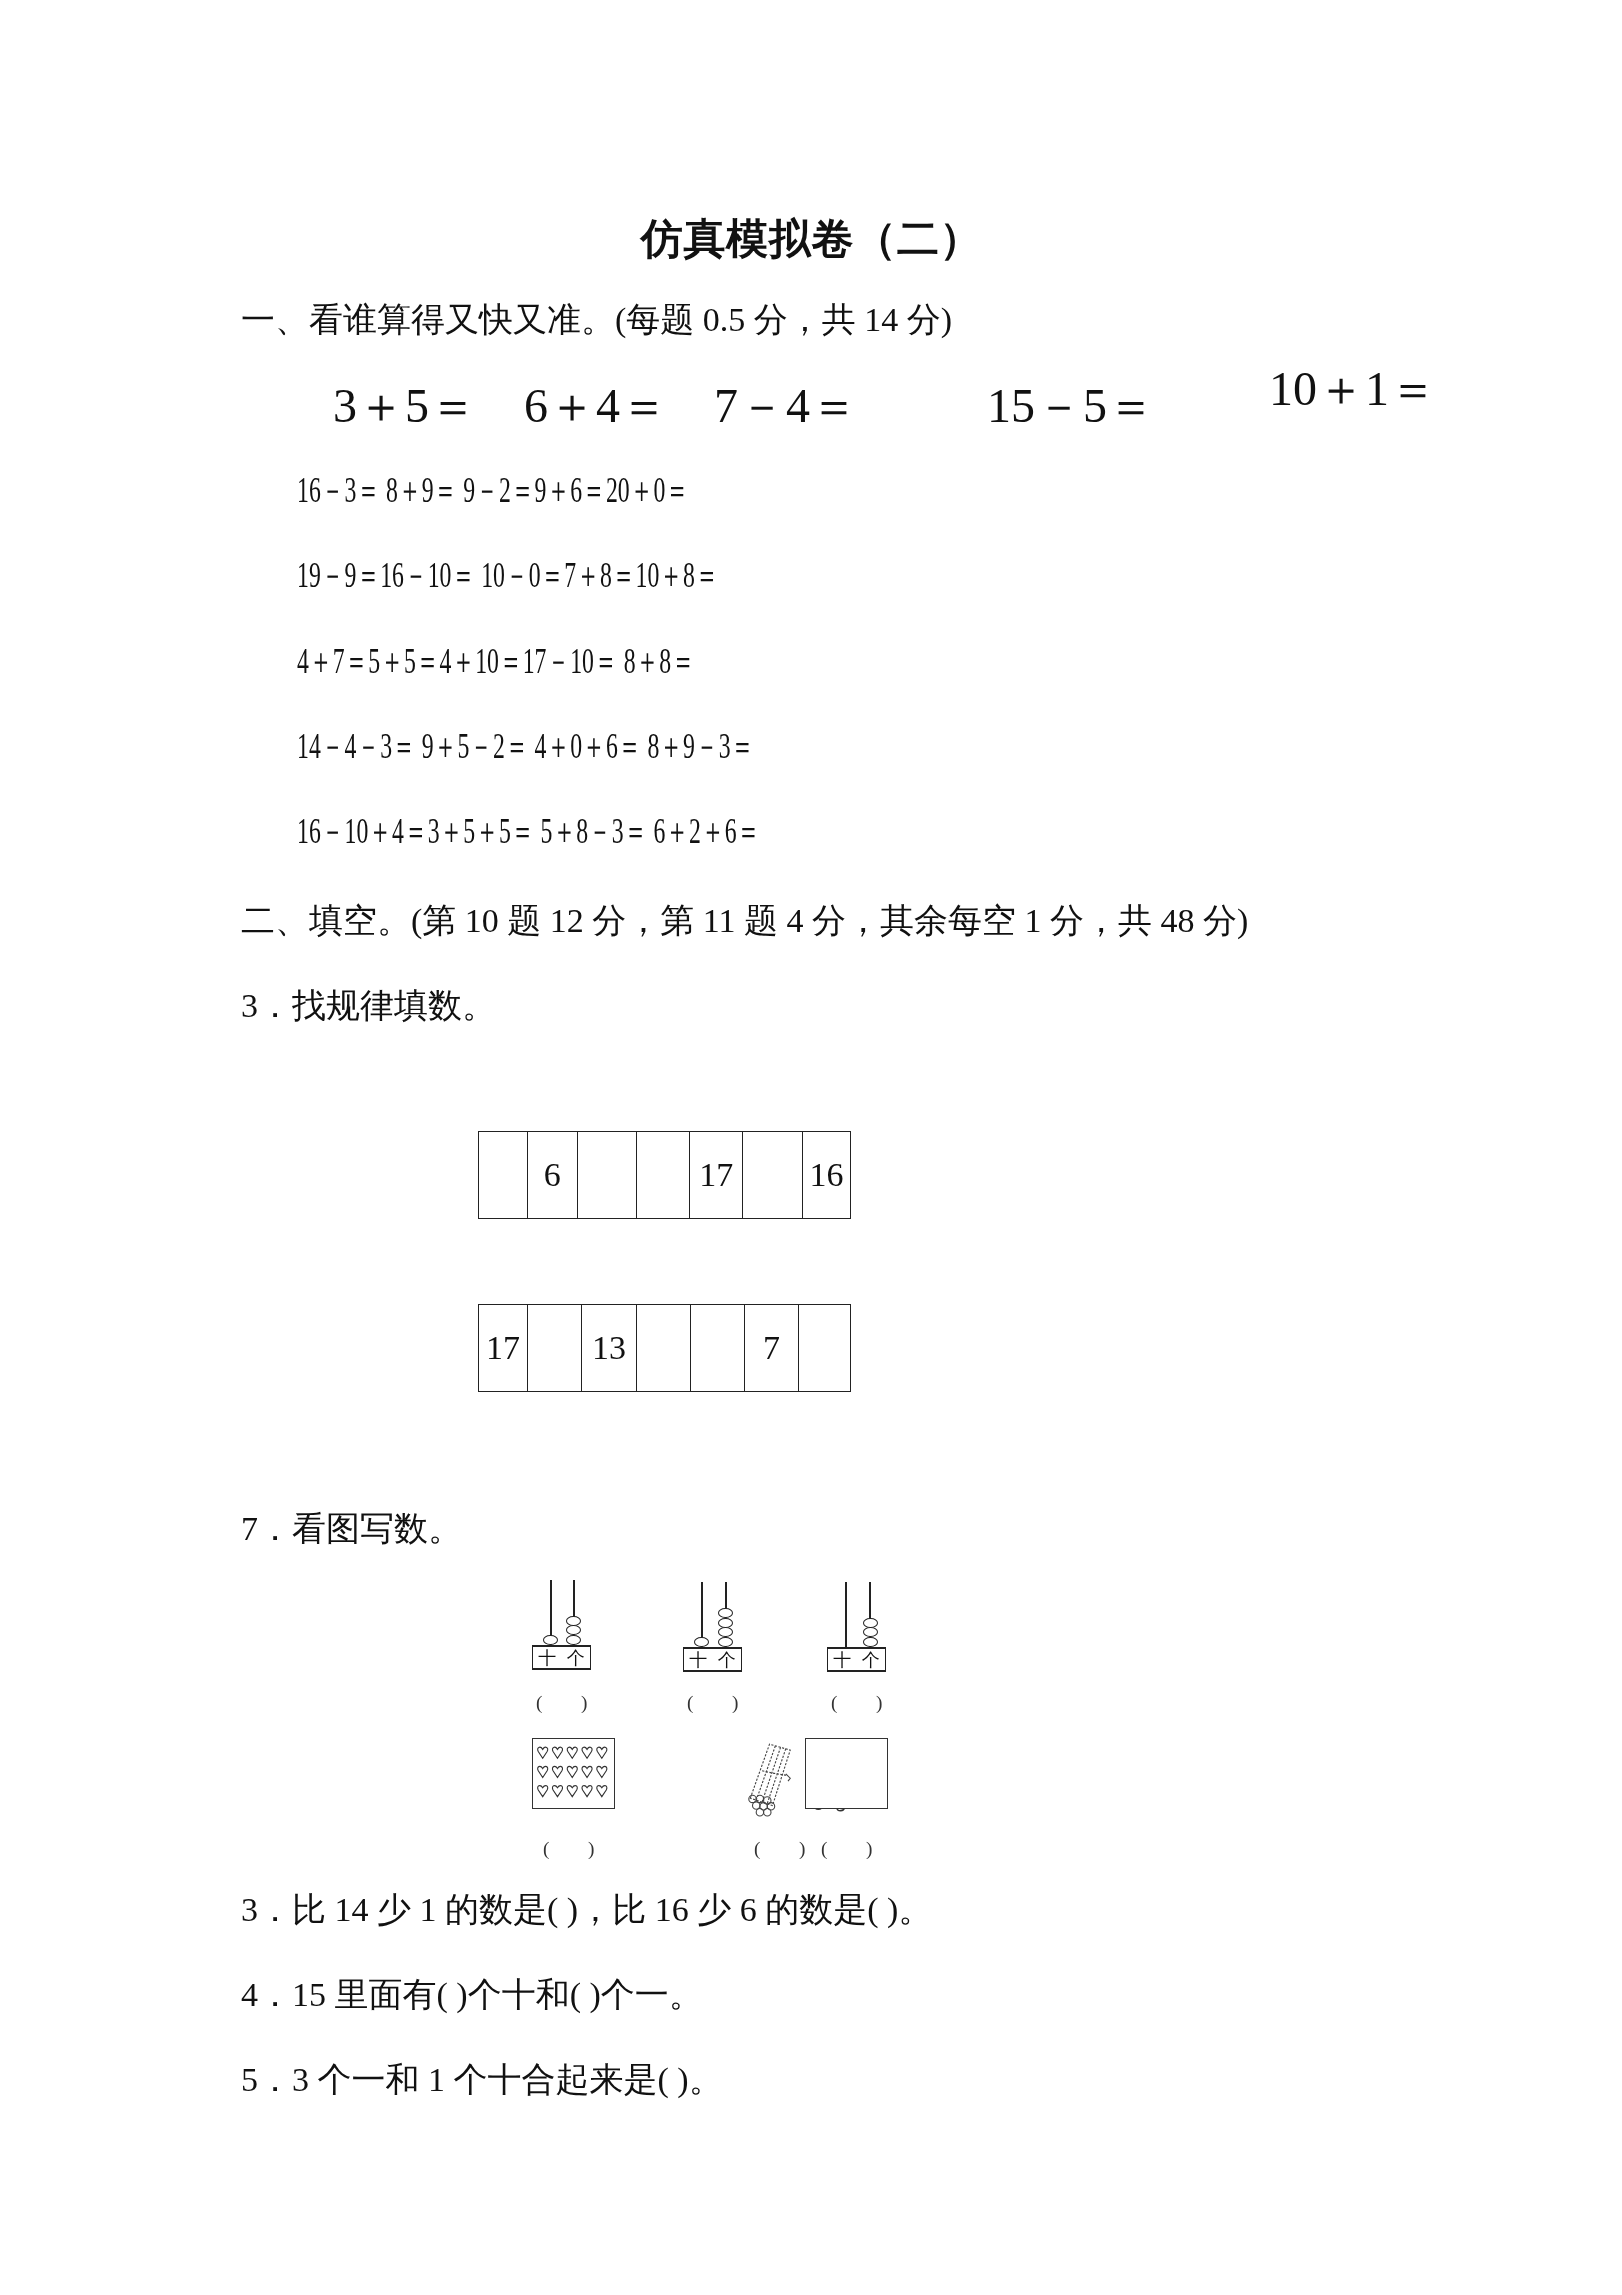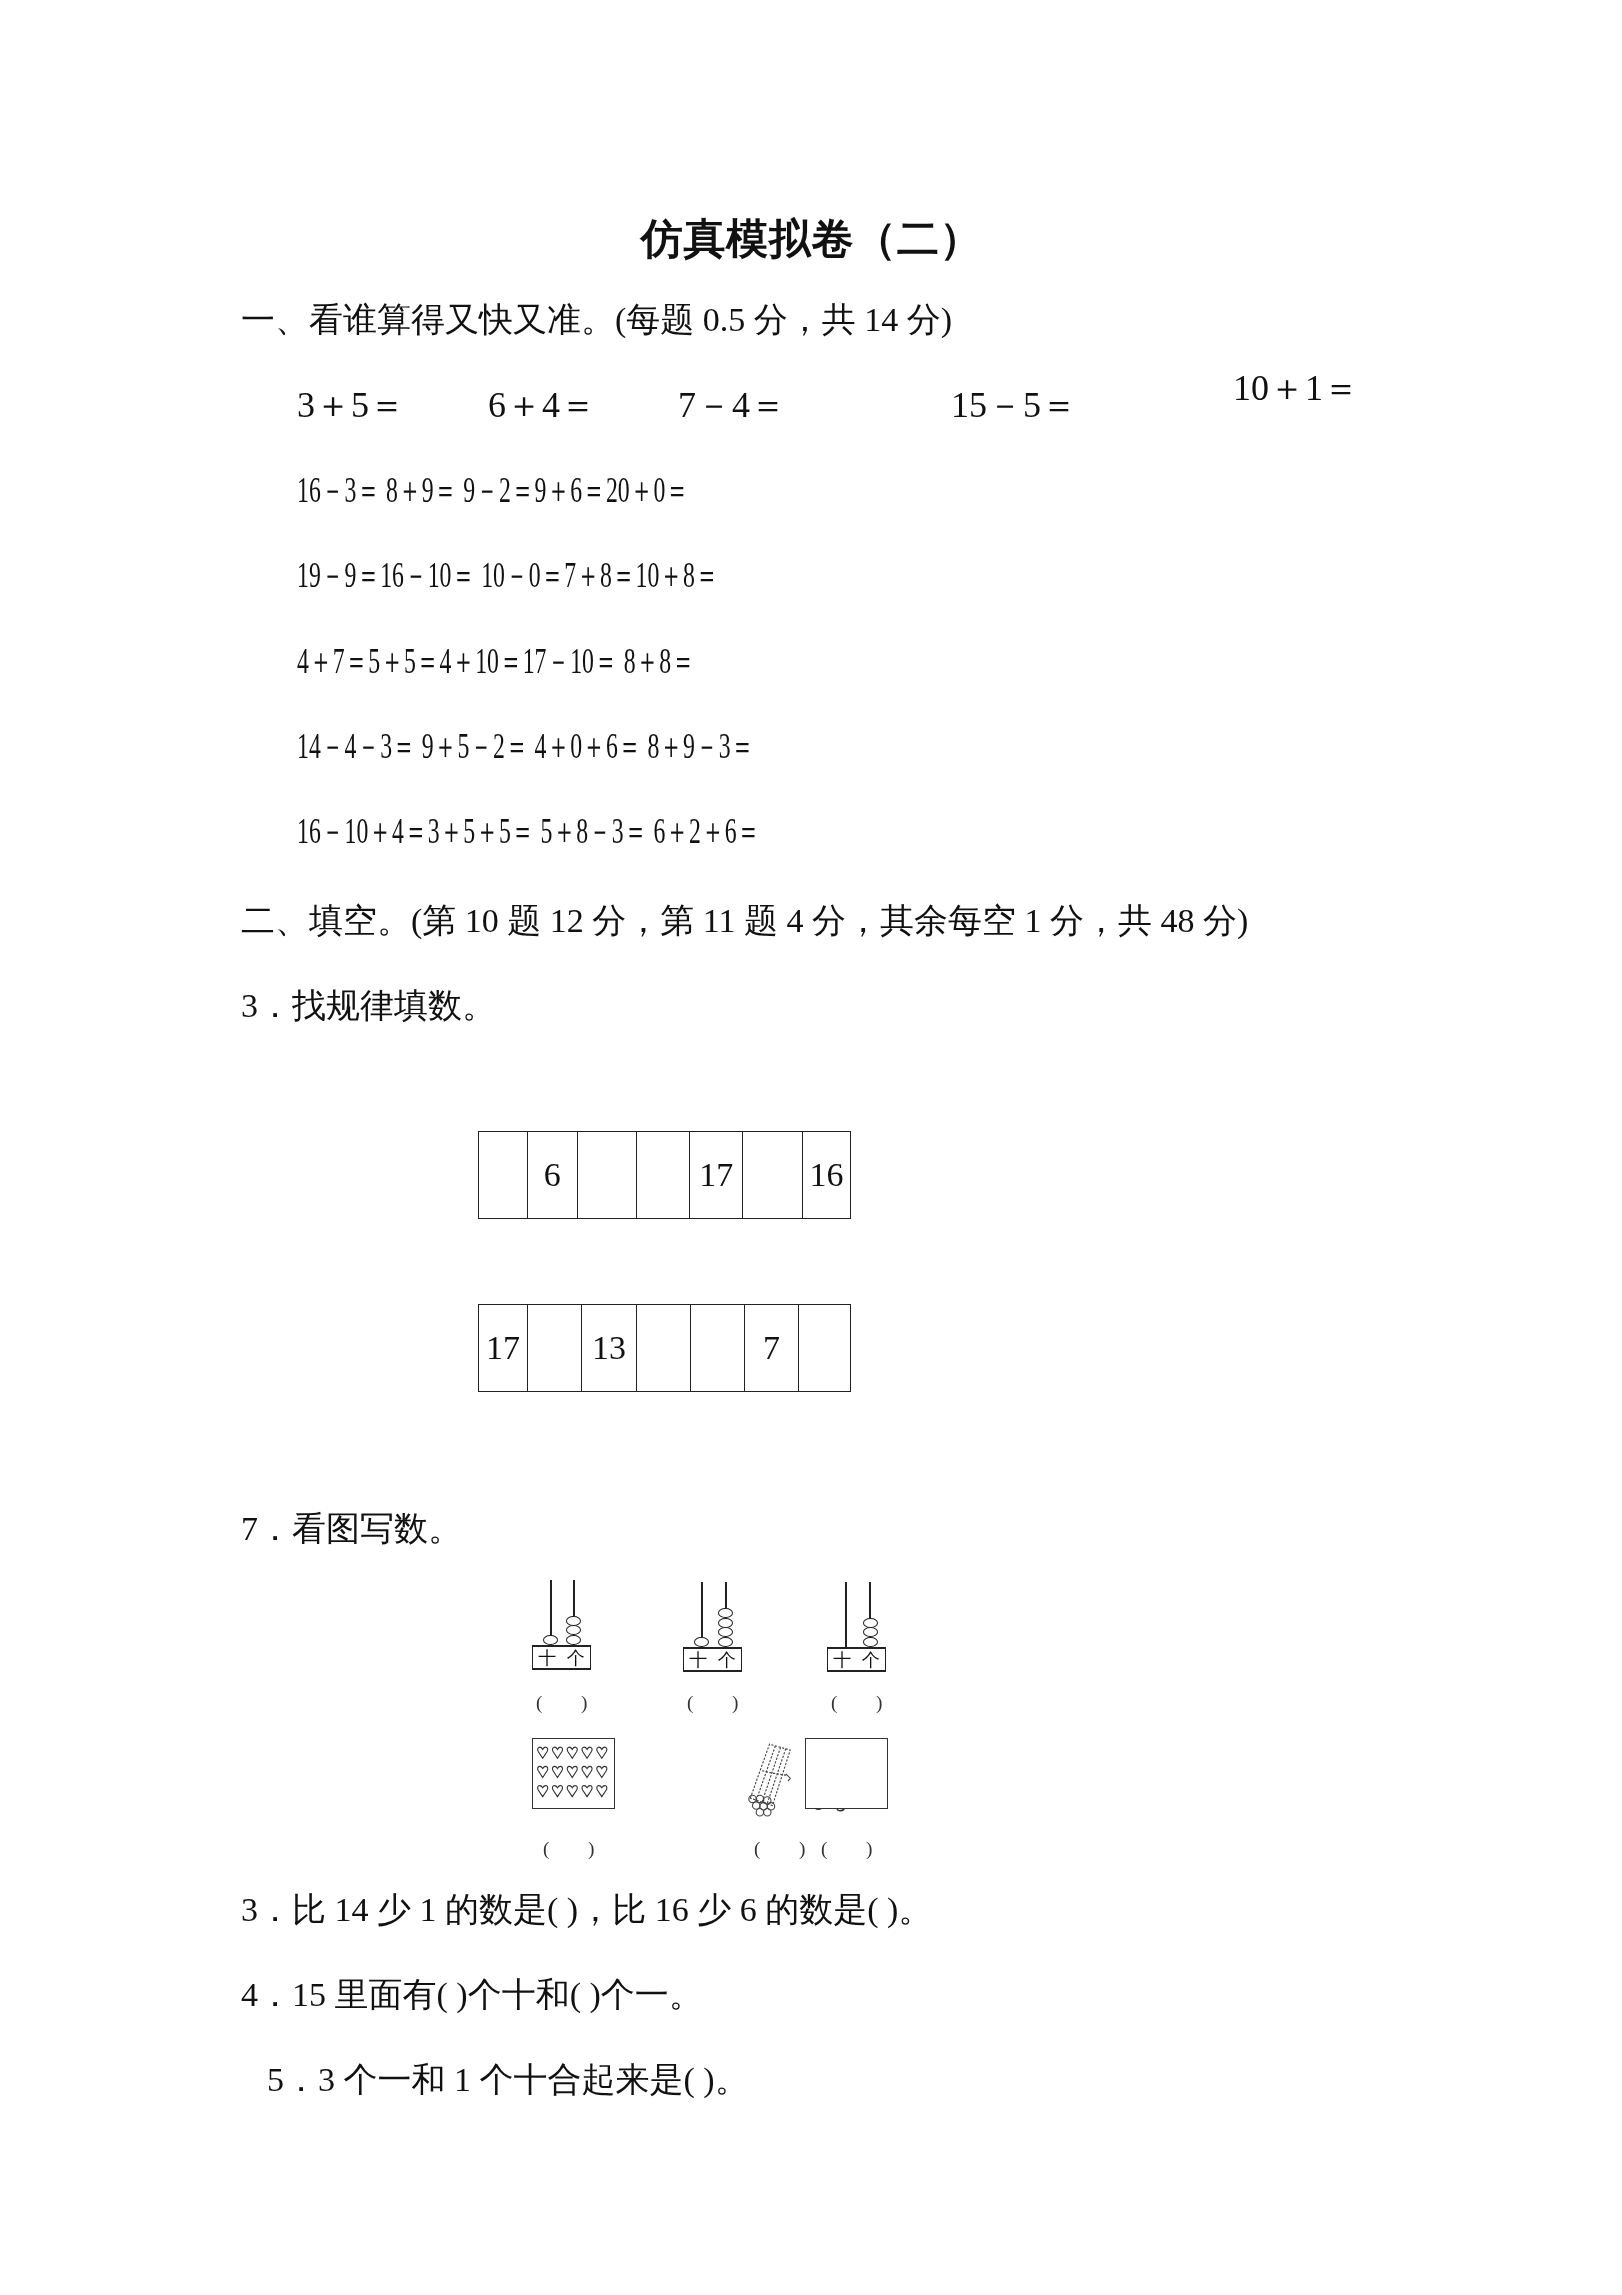--- a/index.html
+++ b/index.html
@@ -1,20 +1,20 @@
 <!DOCTYPE html>
 <html style="font-size:12px"><head>
 <meta charset="utf-8">
 <style>
   html, body { margin: 0; padding: 0; background: #ffffff; }
   body { width: 1623px; height: 2295px; position: relative; overflow: hidden; color: #111; }
   .abs { position: absolute; white-space: nowrap; }
   .title { left: 0; width: 1623px; top: 209px; text-align: center; font-family: "DejaVu Sans", sans-serif; font-weight: bold; font-size: 42px; line-height: 59px; letter-spacing: 0.7px; }
   .line { font-family: "Liberation Serif", "DejaVu Serif", serif; font-size: 34px; line-height: 45px; }
-  .eq { font-family: "Liberation Serif", serif; font-size: 36px; line-height: 45px; }
+  .eq { font-family: "Liberation Serif", serif; font-size: 48px; line-height: 45px; margin-left: 36px; }
   .eq-packed { font-family: "Liberation Serif", serif; font-size: 36px; line-height: 45px; transform-origin: left center; }
   .grid { position: absolute; display: flex; border: 1.5px solid #222; box-sizing: border-box; height: 88px; }
   .cell { box-sizing: border-box; border-right: 1.5px solid #222; height: 100%; display: flex; align-items: center; justify-content: center; font-family: "Liberation Serif", serif; font-size: 34px; }
   .cell:last-child { border-right: none; }
   .abacus { position: absolute; width: 61px; height: 96px; }
   .abacus .rod { position: absolute; width: 1.5px; background: #222; top: 0; height: 67px; }
   .abacus .base { position: absolute; left: 0; top: 65px; width: 59px; height: 25px; border: 1.5px solid #222; border-top-width: 2.2px; border-bottom-width: 2.2px; box-sizing: border-box; display: flex; justify-content: space-around; align-items: center; font-family: "DejaVu Sans", sans-serif; font-size: 18px; line-height: 1; background: #fff; }
   .bead { position: absolute; width: 15px; height: 10.4px; border: 1.5px solid #222; border-radius: 50%; box-sizing: border-box; background: #fff; }
   .paren { position: absolute; font-family: "Liberation Serif", serif; font-size: 19.3px; color: #333; white-space: pre; }
   .pic-box { position: absolute; border: 1.5px solid #333; box-sizing: border-box; background: #fff; }
@@ -190,14 +190,14 @@
     </g>
   </svg>
 </div>
 <div class="paren" style="left:754px; top:1838px;">(        )</div>
 
 <div class="pic-box" style="left:805px; top:1738px; width:83px; height:71px;"></div>
 <div class="paren" style="left:821px; top:1838px;">(        )</div>
 
 <div class="abs line" style="left:241px; top:1887px;">3．比 14 少 1 的数是(        )，比 16 少 6 的数是(        )。</div>
 <div class="abs line" style="left:241px; top:1972px;">4．15 里面有(        )个十和(        )个一。</div>
-<div class="abs line" style="left:241px; top:2057px;margin-left:26px;">5．3 个一和 1 个十合起来是(        )。</div>
+<div class="abs line" style="left:241px; top:2057px;">5．3 个一和 1 个十合起来是(        )。</div>
 
 
 </body></html>

